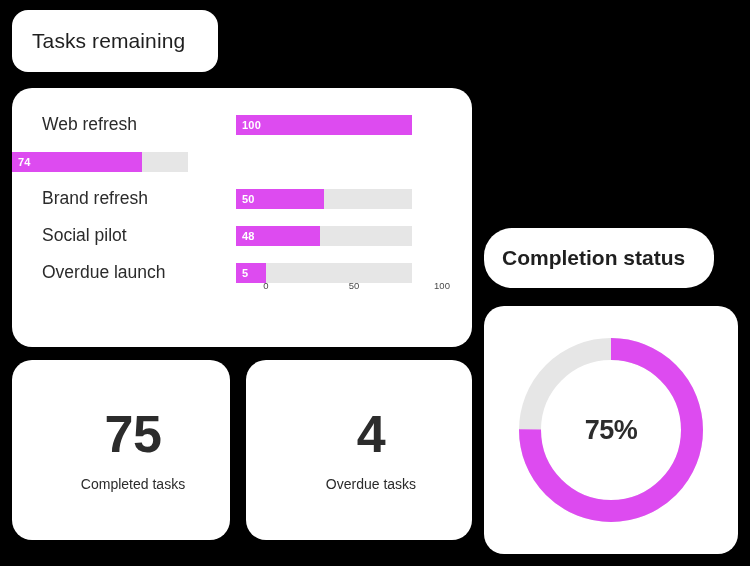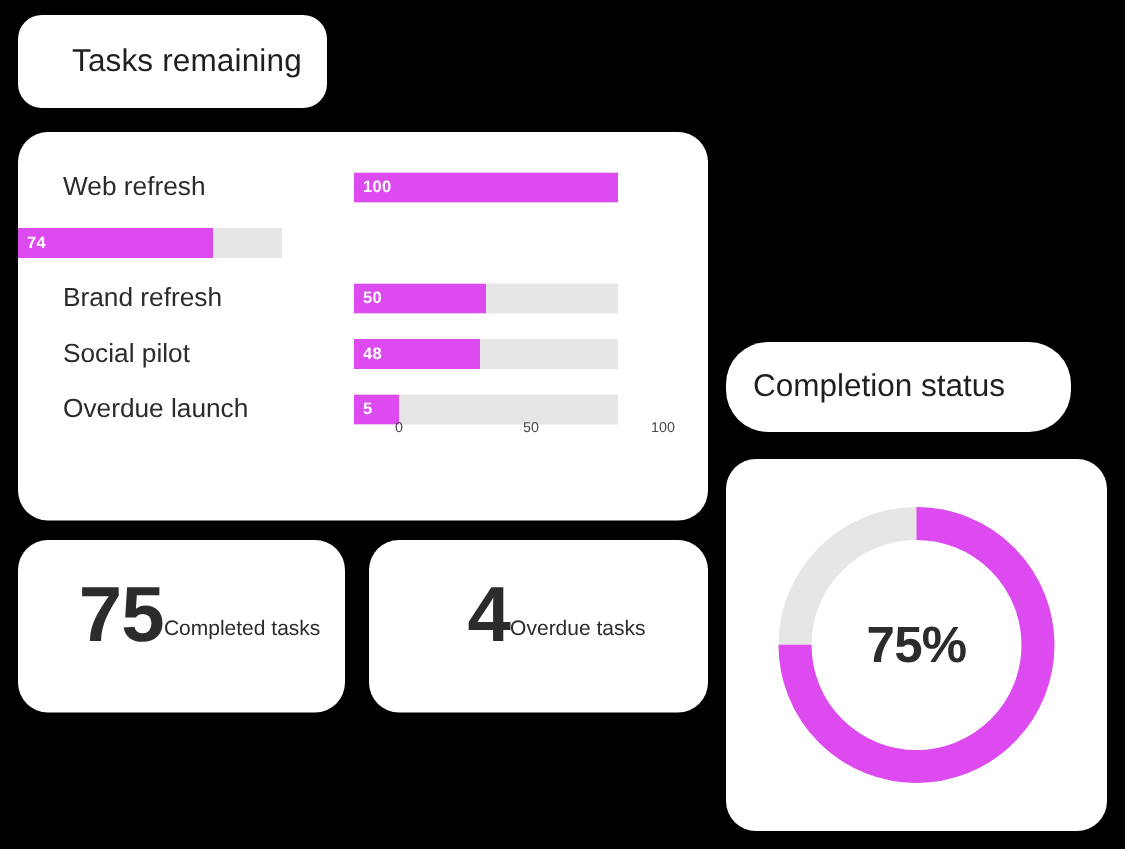--- a/index.html
+++ b/index.html
@@ -26,21 +26,21 @@
 
   
   #tasks-remaining-pill {
     left: 12px;
     top: 10px;
     width: 206px;
     height: 62px;
     border-radius: 16px;
     display: flex;
     align-items: center;
-    padding-left: 36px;
+    padding-left: 20px;
   }
   #tasks-remaining-pill .pill-text {
     font-size: 21px;
     color: #1f1f1f;
     letter-spacing: .1px;
   }
 
   
   #bar-chart-card {
     left: 12px;
@@ -106,24 +106,24 @@
     position: absolute;
     top: 0;
     font-size: 9.5px;
     color: #4a4a4a;
     transform: translateX(-50%);
     white-space: nowrap;
   }
 
   
   .kpi-card {
-    height: 115px;
+    height: 180px;
     border-radius: 20px;
     display: flex;
-    flex-direction: row;
+    flex-direction: column;
     align-items: center;
     justify-content: center;
   }
   #kpi-completed { left: 12px;  top: 360px; width: 218px; }
   #kpi-overdue   { left: 246px; top: 360px; width: 226px; }
 
   .kpi-value {
     font-size: 52px;
     font-weight: bold;
     color: #2c2c2c;
@@ -139,20 +139,21 @@
   
   #completion-status-pill {
     left: 484px;
     top: 228px;
     width: 230px;
     height: 60px;
     border-radius: 28px;
     display: flex;
     align-items: center;
     padding-left: 18px;
+    font-weight: bold;
   }
   #completion-status-pill .pill-text {
     font-size: 21px;
     color: #1f1f1f;
   }
 
   
   #donut-card {
     left: 484px;
     top: 306px;
@@ -169,21 +170,21 @@
     height: 196px;
   }
   .donut-wrap svg { display: block; }
   .donut-center-label {
     position: absolute;
     left: 0; top: 0;
     width: 100%; height: 100%;
     display: flex;
     align-items: center;
     justify-content: center;
-    font-size: 34px;
+    font-size: 27px;
     font-weight: bold;
     color: #2c2c2c;
     letter-spacing: -.5px;
   }
 </style>
 </head>
 <body>
 
 <div class="card" id="tasks-remaining-pill">
   <span class="pill-text">Tasks remaining</span>

